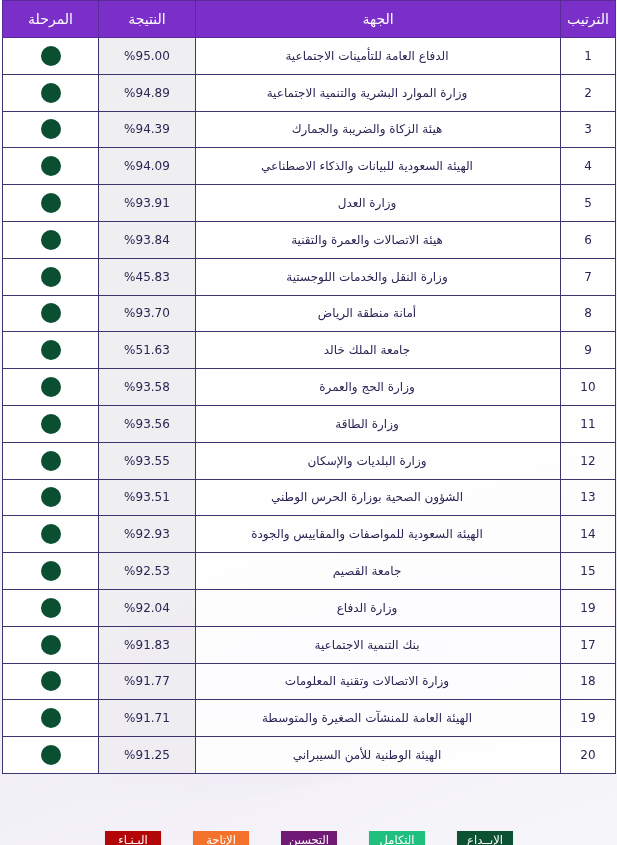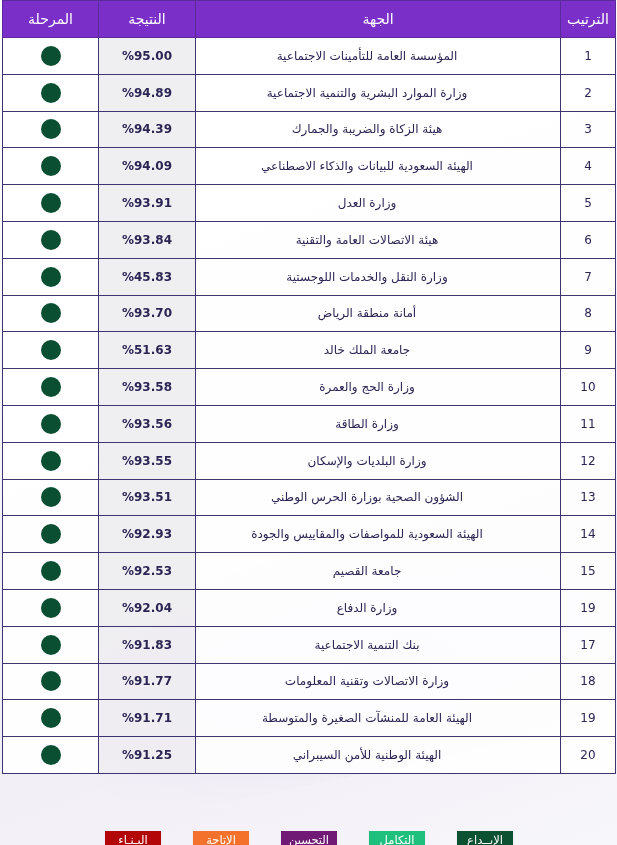--- a/index.html
+++ b/index.html
@@ -24,21 +24,21 @@
       padding: 0; text-align: center; vertical-align: middle;
     }
     table.ranking thead th {
       background: #7b2fc9; color: #ffffff; height: 36px;
       font-family: "DejaVu Sans", sans-serif; font-weight: normal; font-size: 14px;
       border-color: #5a2a9a;
     }
     table.ranking tbody td { height: 35.8px; font-size: 12px; color: #2b2554; }
     td.rank-cell { background: rgba(255,255,255,0.88); font-size: 12px; }
     td.entity-cell { background: rgba(255,255,255,0.88); text-align: right; padding-right: 22px !important; }
-    td.score-cell { background: rgba(238,237,240,0.95); font-weight: bold; font-size: 12.5px; color: #2c2563; direction: ltr; }
+    td.score-cell { background: rgba(238,237,240,0.95); font-weight: normal; font-size: 12.5px; color: #2c2563; direction: ltr; }
     td.stage-cell { background: rgba(255,255,255,0.92); }
     .stage-dot { display: inline-block; width: 20px; height: 20px; border-radius: 50%; vertical-align: middle; }
     .legend {
       position: absolute; top: 819px; left: 105px; width: 408px; height: 18px;
       display: flex; flex-direction: row-reverse; justify-content: space-between;
     }
     .legend-item {
       width: 56px; height: 18px; color: #ffffff; font-weight: normal; font-size: 11.5px;
       display: flex; align-items: center; justify-content: center;
       box-shadow: 0 1px 1px rgba(0,0,0,0.15);
@@ -61,21 +61,21 @@
     <tr>
       <th>الترتيب</th>
       <th>الجهة</th>
       <th>النتيجة</th>
       <th>المرحلة</th>
     </tr>
   </thead>
   <tbody id="rows">
       <tr>
         <td class="rank-cell">1</td>
-        <td class="entity-cell">المؤسسة العامة للتأمينات الاجتماعية</td>
+        <td class="entity-cell">الدفاع العامة للتأمينات الاجتماعية</td>
         <td class="score-cell">%95.00</td>
         <td class="stage-cell"><span class="stage-dot" title="الإبداع" style="background: rgb(10, 79, 50);"></span></td>
       </tr>
       <tr>
         <td class="rank-cell">2</td>
         <td class="entity-cell">وزارة الموارد البشرية والتنمية الاجتماعية</td>
         <td class="score-cell">%94.89</td>
         <td class="stage-cell"><span class="stage-dot" title="الإبداع" style="background: rgb(10, 79, 50);"></span></td>
       </tr>
       <tr>
@@ -91,21 +91,21 @@
         <td class="stage-cell"><span class="stage-dot" title="الإبداع" style="background: rgb(10, 79, 50);"></span></td>
       </tr>
       <tr>
         <td class="rank-cell">5</td>
         <td class="entity-cell">وزارة العدل</td>
         <td class="score-cell">%93.91</td>
         <td class="stage-cell"><span class="stage-dot" title="الإبداع" style="background: rgb(10, 79, 50);"></span></td>
       </tr>
       <tr>
         <td class="rank-cell">6</td>
-        <td class="entity-cell">هيئة الاتصالات العامة والتقنية</td>
+        <td class="entity-cell">هيئة الاتصالات والعمرة والتقنية</td>
         <td class="score-cell">%93.84</td>
         <td class="stage-cell"><span class="stage-dot" title="الإبداع" style="background: rgb(10, 79, 50);"></span></td>
       </tr>
       <tr>
         <td class="rank-cell">7</td>
         <td class="entity-cell">وزارة النقل والخدمات اللوجستية</td>
         <td class="score-cell">%45.83</td>
         <td class="stage-cell"><span class="stage-dot" title="الإبداع" style="background: rgb(10, 79, 50);"></span></td>
       </tr>
       <tr>

